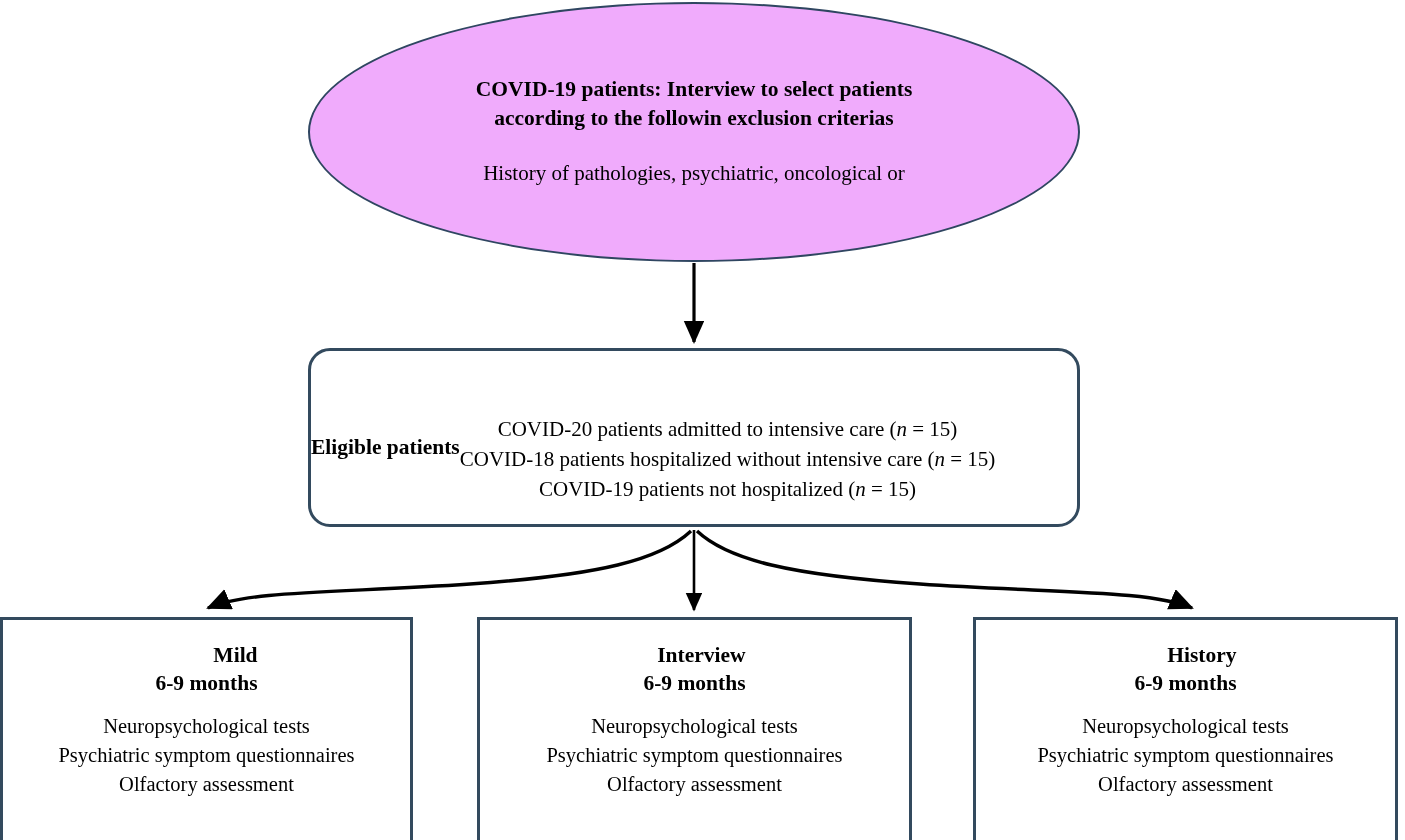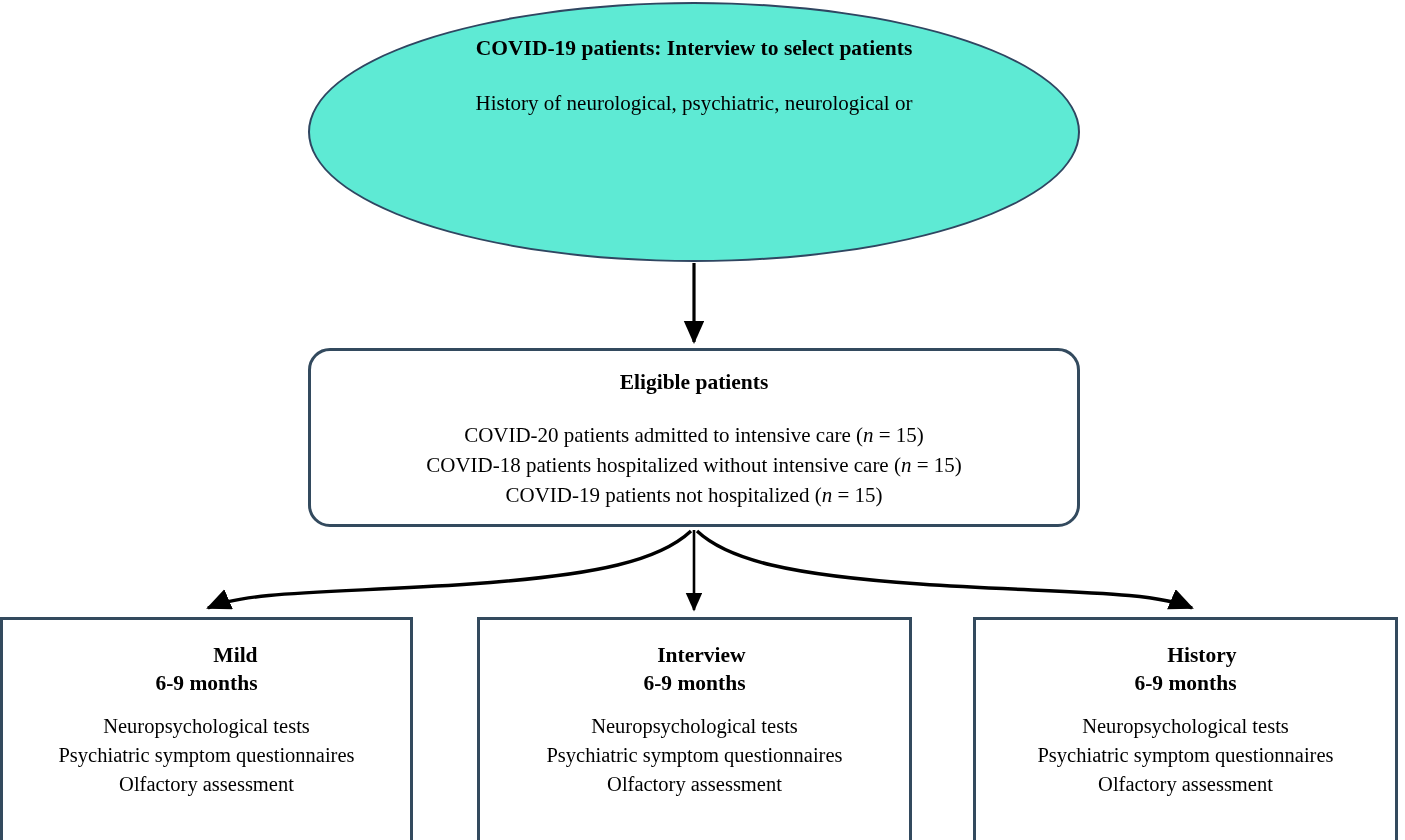--- a/index.html
+++ b/index.html
@@ -30,26 +30,26 @@
 
   
   .ellipse-node {
     position: absolute;
     left: 308px;
     top: 2px;
     width: 772px;
     height: 260px;
     border: 2px solid #2f4661;
     border-radius: 50% / 50%;
-    background: #5eead4;
+    background: #f0abfc;
     box-sizing: border-box;
     display: flex;
     flex-direction: column;
     align-items: center;
-    justify-content: flex-start;
+    justify-content: center;
     padding-top: 30px;
     box-sizing: border-box;
   }
   .ellipse-title {
     font-weight: bold;
     font-size: 21.5px;
     line-height: 1.32;
     text-align: center;
     width: 530px;
   }
@@ -66,21 +66,20 @@
     position: absolute;
     left: 308px;
     top: 348px;
     width: 772px;
     height: 179px;
     border: 3px solid #334a5e;
     border-radius: 22px;
     background: #ffffff;
     box-sizing: border-box;
     display: flex;
-    flex-direction: column;
     align-items: center;
     padding-top: 19px;
   }
   .round-title {
     font-weight: bold;
     font-size: 21.5px;
     text-align: center;
   }
   .round-body {
     margin-top: 26px;
@@ -139,23 +138,24 @@
     <line x1="694" y1="530" x2="694" y2="610" stroke="#000000" stroke-width="2.6" marker-end="url(#arrowhead)"></line>
 
     <path d="M 691,531 C 660,560 600,575 470,584 C 340,593 250,590 208,608" fill="none" stroke="#000000" stroke-width="3.4" marker-end="url(#arrowhead)"></path>
 
     <path d="M 697,531 C 728,560 790,575 920,584 C 1050,593 1150,590 1192,608" fill="none" stroke="#000000" stroke-width="3.4" marker-end="url(#arrowhead)"></path>
   </svg>
 
   <div class="ellipse-node">
     <div class="ellipse-title">
       <span>COVID-19 patients: Interview to select patients</span><br>
+      <span>according to the followin exclusion criterias</span>
     </div>
     <div class="ellipse-body">
-      <span>History of neurological, psychiatric, neurological or</span><br>
+      <span>History of pathologies, psychiatric, oncological or</span><br>
       <br>
     </div>
   </div>
 
   <div class="round-node">
     <div class="round-title">Eligible patients</div>
     <div class="round-body">
       <div>
         <span>COVID-20 patients admitted to intensive care (</span><em>n</em><span> = 15)</span>
       </div>

